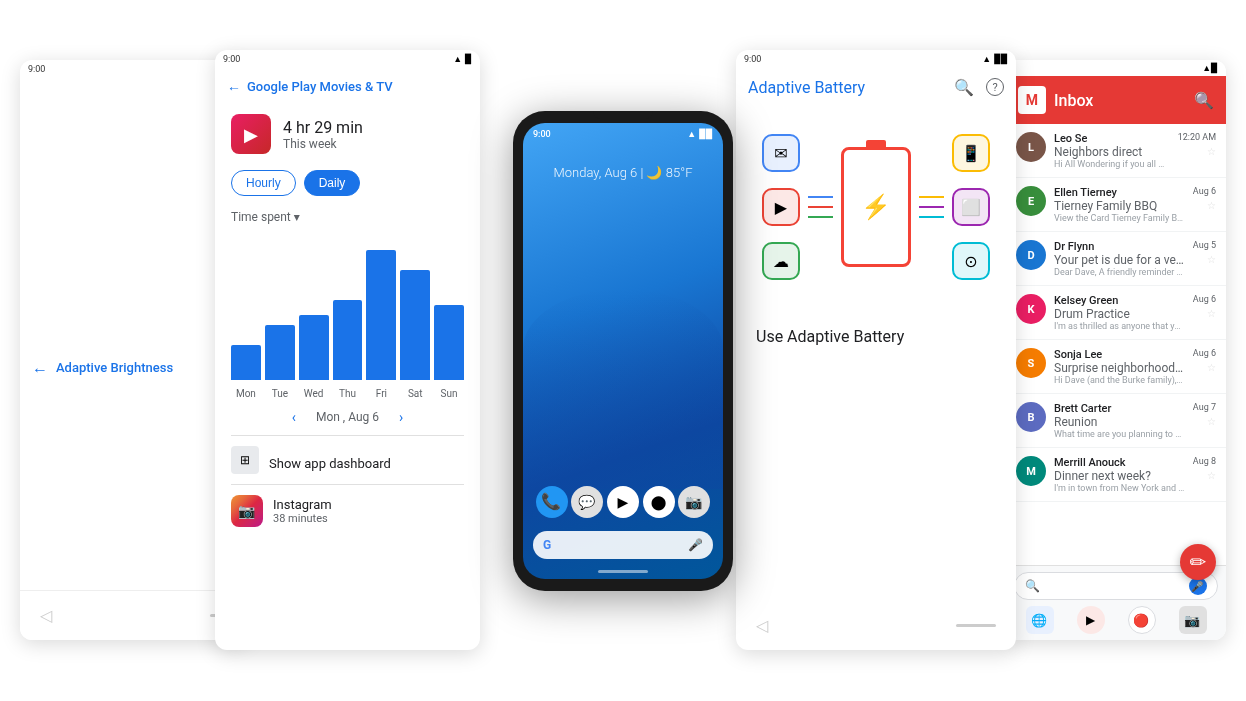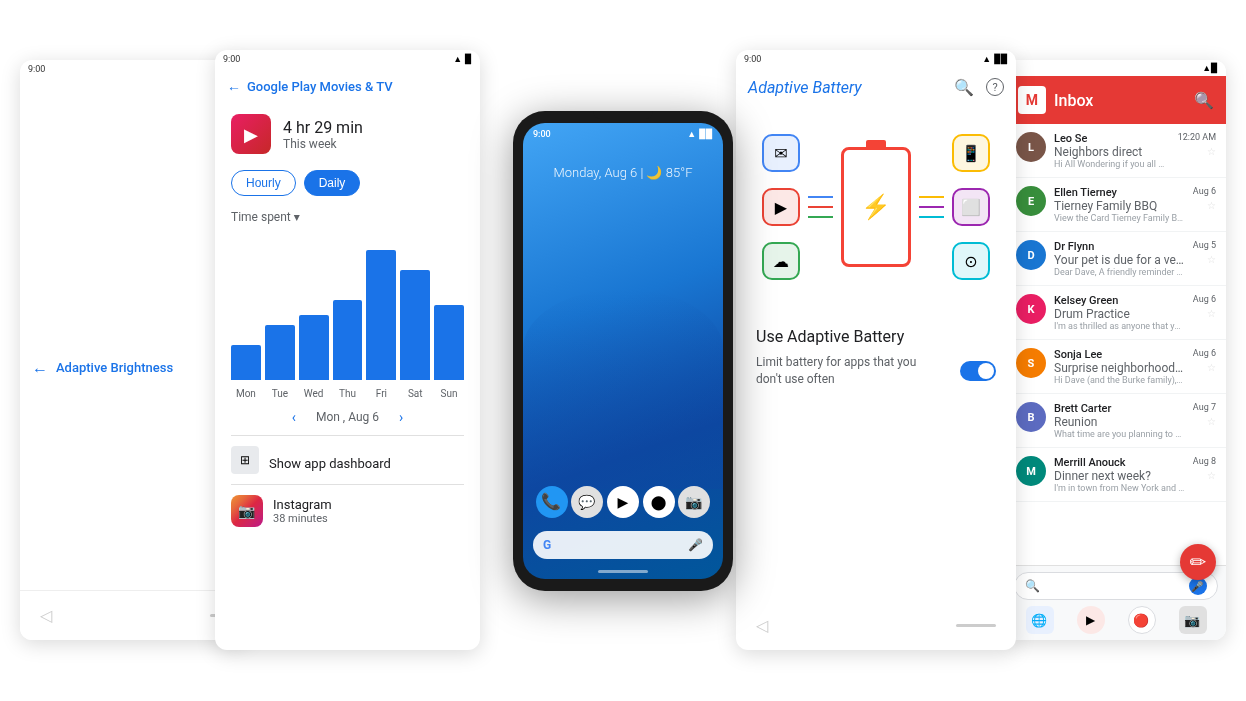--- a/index.html
+++ b/index.html
@@ -295,21 +295,21 @@
       right: 230px;
       top: 50px;
       z-index: 3;
     }
     .battery-header {
       padding: 10px 12px;
       display: flex;
       align-items: center;
       justify-content: space-between;
     }
-    .battery-title { font-size: 16px; color: #1a73e8; font-weight: 400; font-style: italic; }
+    .battery-title { font-size: 16px; color: #1a73e8; font-weight: 400; }
     .battery-header-icons { display: flex; gap: 12px; }
     .header-icon { color: #5f6368; font-size: 16px; }
 
     .battery-diagram {
       padding: 20px;
       display: flex;
       align-items: center;
       justify-content: center;
       height: 200px;
       gap: 0;
@@ -664,26 +664,20 @@
 
         <div class="app-icons-grid">
           <div class="app-icon-node" style="background:#fef7e0; border-color:#fbbc04;">📱</div>
           <div class="app-icon-node" style="background:#f3e5f5; border-color:#9c27b0;">⬜</div>
           <div class="app-icon-node" style="background:#e0f7fa; border-color:#00bcd4;">⊙</div>
         </div>
       </div>
 
       <div class="battery-toggle-section">
         <div class="battery-toggle-title">Use Adaptive Battery</div>
-        <div class="battery-toggle-row">
-          <div class="battery-subtitle">Limit battery for apps that you don't use often</div>
-          <div class="toggle-switch">
-            <div class="toggle-thumb"></div>
-          </div>
-        </div>
       </div>
 
       <div class="battery-bottom">
         <span style="font-size:16px; color:#ccc;">◁</span>
         <div style="width:40px; height:3px; background:#ccc; border-radius:2px;"></div>
       </div>
     </div>
   </div>
 
   <div class="phone-card card-gmail">

